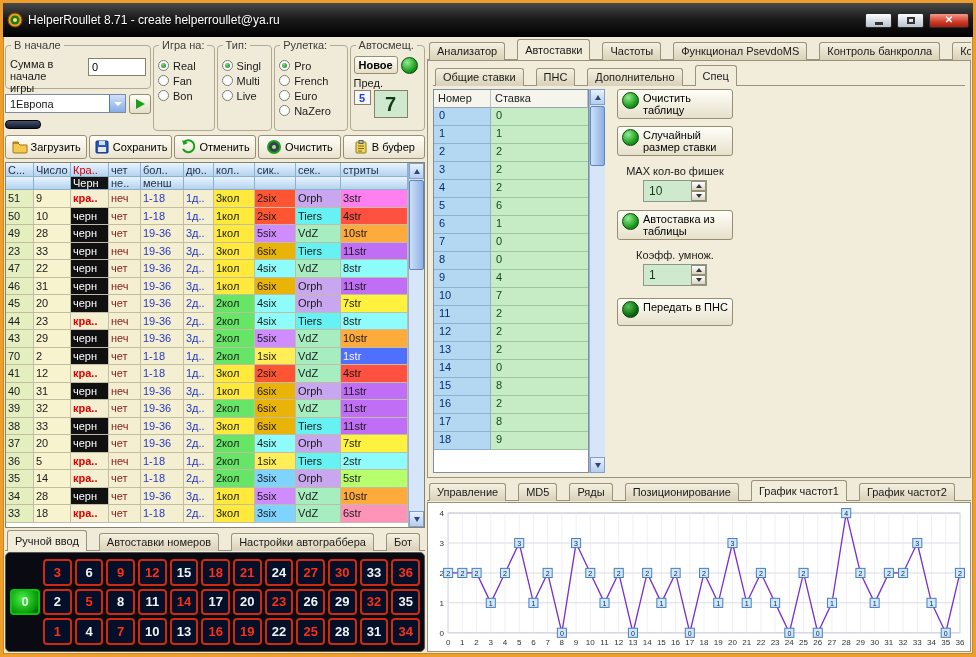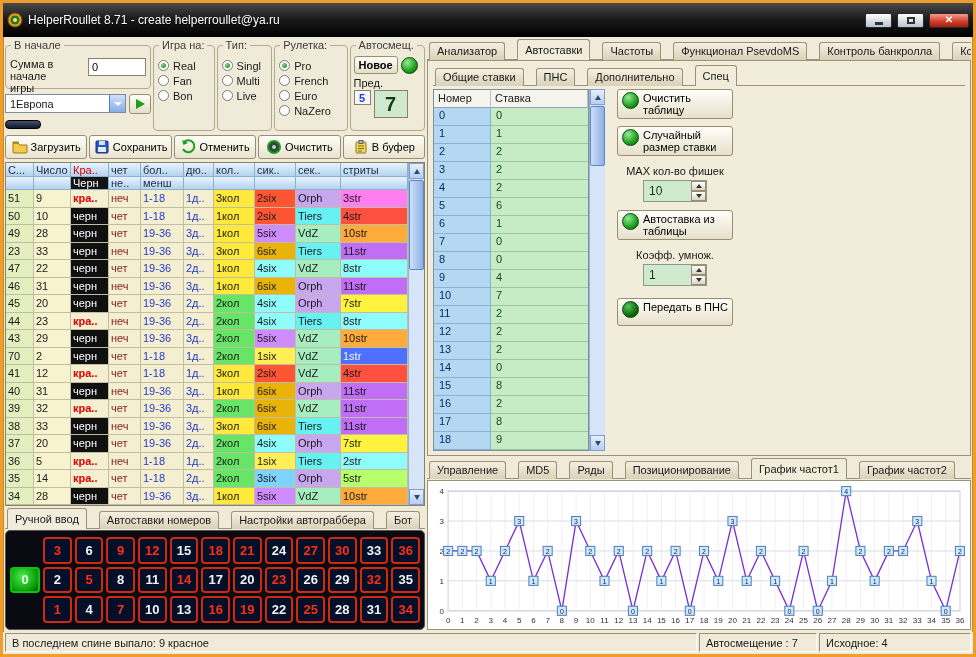--- a/index.html
+++ b/index.html
@@ -658,18 +658,13 @@
             <text x="497.77777777777777" y="99.3" font-size="7" text-anchor="middle" fill="#112244" font-family="Liberation Sans, sans-serif">1</text>
             <rect x="507.3888888888889" y="121.5" width="9" height="9" fill="#cfe8fb" stroke="#4a7fc0"></rect>
             <text x="511.8888888888889" y="128.8" font-size="7" text-anchor="middle" fill="#112244" font-family="Liberation Sans, sans-serif">0</text>
             <rect x="521.5" y="62.5" width="9" height="9" fill="#cfe8fb" stroke="#4a7fc0"></rect>
             <text x="526" y="69.8" font-size="7" text-anchor="middle" fill="#112244" font-family="Liberation Sans, sans-serif">2</text>
           </svg>
       </div>
     </div>
   </div>
 
-  <div class="statusbar">
-    <div class="sb-sec sb1">В последнем спине выпало: 9 красное</div>
-    <div class="sb-sec sb2">Автосмещение : 7</div>
-    <div class="sb-sec sb3">Исходное: 4</div>
-  </div>
 </div>
 
 </body></html>

